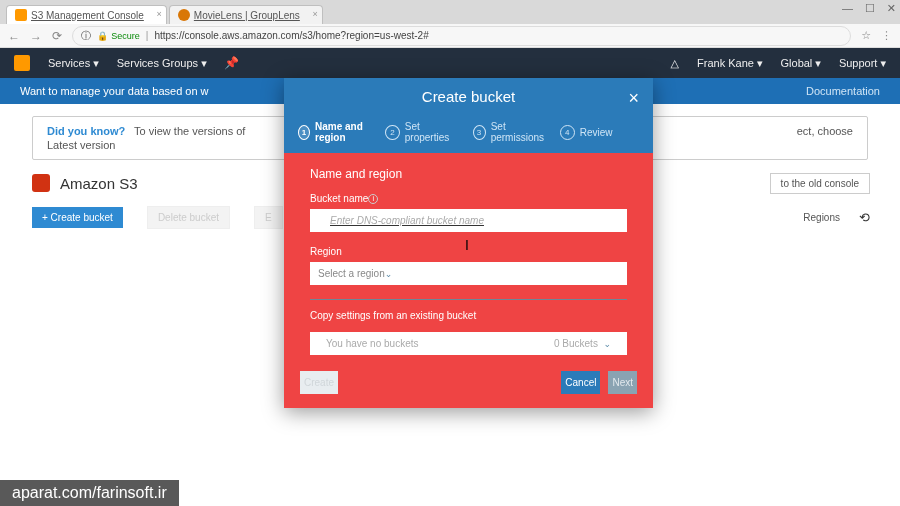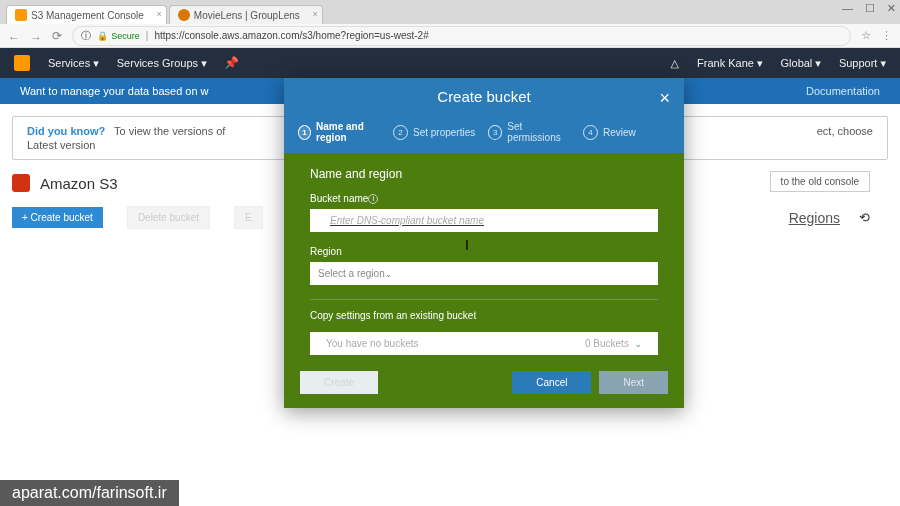--- a/index.html
+++ b/index.html
@@ -1,20 +1,20 @@
 <!DOCTYPE html>
 <html><head>
 <meta charset="utf-8">
 <style>
   * { box-sizing: border-box; margin: 0; padding: 0; font-family: Arial, Helvetica, sans-serif; }
   body { width: 900px; height: 506px; overflow: hidden; background: #fff; position: relative; }
 
   
   .browser-tabs { height: 24px; background: #d9d9d9; display: flex; align-items: flex-end; padding-left: 6px; padding-right: 6px; font-size: 10px; }
-  .tab { background: #f2f2f2; border: 1px solid #bfbfbf; border-bottom: none; border-top-left-radius: 4px; border-top-right-radius: 4px; padding: 3px 22px 3px 8px; margin-right: 2px; position: relative; color: #555; display: flex; align-items: center; gap: 4px; min-width: 150px; }
+  .tab { background: #f2f2f2; border: 1px solid #bfbfbf; border-bottom: none; border-top-left-radius: 4px; border-top-right-radius: 4px; padding: 3px 22px 3px 8px; margin-right: 2px; position: relative; color: #555; display: flex; align-items: center; gap: 4px; min-width: 150px; text-decoration: underline; }
   .tab.active { background: #fff; }
   .tab .favicon { width: 12px; height: 12px; background: #ff9900; border-radius: 2px; flex-shrink:0;}
   .tab.ml .favicon { background: #d97706; border-radius: 50%; }
   .tab-close { position:absolute; right:4px; top:3px; color:#999; font-size:9px;}
   .win-controls { position:absolute; right:4px; top:2px; display:flex; gap:12px; color:#666; font-size:11px;}
   .addr-bar { height: 24px; background: #f7f7f7; border-bottom: 1px solid #ddd; display: flex; align-items: center; padding: 0 8px; gap: 10px; font-size: 10px; color: #555; }
   .addr-bar .nav-btn { color:#888; font-size:12px;}
   .addr-field { flex:1; border:1px solid #ddd; border-radius: 10px; padding: 2px 8px; color:#444; display:flex; align-items:center; gap:6px;}
   .secure { color:#0a8a0a; font-size:9px; display:flex; align-items:center; gap:3px;}
   .addr-icons { display:flex; gap:10px; color:#888; font-size:11px;}
@@ -24,57 +24,57 @@
   .aws-logo { width: 16px; height: 16px; background: #ff9900; border-radius: 2px; }
   .aws-nav .menu { cursor: pointer; }
   .aws-nav .spacer { flex:1; }
   .pin { color:#ccc; font-size:12px;}
 
   
   .promo { background: #1e6fb5; color: #fff; font-size: 11px; padding: 7px 20px; display:flex; justify-content:space-between;}
   .promo-right { color:#cfe5f6;}
 
   
-  .content { padding: 12px 12px; font-size: 11px; color:#555;}
+  .content { padding: 12px 32px; font-size: 11px; color:#555;}
   .info-box { border: 1px solid #ccc; border-radius: 2px; padding: 8px 14px; margin-bottom: 14px; }
   .info-box .dyk { color:#2e8ad2; font-weight:bold; margin-right:6px;}
-  .s3-row { display:flex; align-items:flex-end; gap:10px; margin: 8px 0 14px 0;}
+  .s3-row { display:flex; align-items:center; gap:10px; margin: 8px 0 14px 0;}
   .s3-icon { width:18px; height:18px; background:#d13212; border-radius:3px;}
   .s3-title { font-size: 15px; color:#333;}
   .old-console { position:absolute; right:30px; background:#fff; border:1px solid #ccc; padding:4px 10px; font-size:10px; color:#555;}
   .toolbar { display:flex; gap:24px; align-items:center;}
   .btn-create { background:#2e8ad2; color:#fff; padding:5px 10px; font-size:10px; border:none;}
   .btn-disabled { background:#f3f3f3; color:#ccc; border:1px solid #eee; padding:5px 10px; font-size:10px;}
-  .regions { position:absolute; right:60px; color:#555; font-size:14px;text-decoration:underline;}
+  .regions { position:absolute; right:60px; color:#555; font-size:10px;}
   .refresh { position:absolute; right:30px; font-size:13px; color:#333;}
   .empty-msg { text-align:center; margin-top:110px; font-size:16px; color:#555;}
 
   
-  .modal { position:absolute; left:284px; top:78px; width:400px; background:#4d7c0f; color:#fff; font-size:11px; box-shadow:0 4px 20px rgba(0,0,0,0.4);}
+  .modal { position:absolute; left:284px; top:78px; width:369px; background:#ef4444; color:#fff; font-size:11px; box-shadow:0 4px 20px rgba(0,0,0,0.4);}
   .modal-header { background:#2b7bb9; display:flex; justify-content:center; align-items:center; padding:10px; position:relative; font-size:15px;}
   .modal-close { position:absolute; right:14px; top:10px; color:#fff; font-size:18px; cursor:pointer; font-weight:300;}
   .steps { background:#2b7bb9; display:flex; align-items:center; padding: 6px 14px 10px 14px; gap:8px;}
   .step { display:flex; align-items:center; gap:5px; font-size:10px; color:#cfe5f6; flex:1;}
   .step.active { color:#fff; font-weight:bold;}
   .step .num { width:15px; height:15px; border:1px solid currentColor; border-radius:50%; display:flex; align-items:center; justify-content:center; font-size:8px;}
   .step.active .num { border-color:#fff; background:rgba(255,255,255,0.15);}
   .modal-body { padding: 14px 26px 4px 26px;}
   .section-title { font-size:12px; margin-bottom:12px; }
   .field-label { font-size:10px; margin-bottom:5px; display:flex; align-items:center; gap:0;}
   .info-i { width:10px;height:10px;border:1px solid #ccc;border-radius:50%;display:inline-flex;align-items:center;justify-content:center;font-size:7px;}
   .text-input { width:100%; padding:6px 20px; border:none; font-size:10px; color:#333; font-style:italic; background:#fff;text-decoration:underline;}
   .text-input::placeholder { color:#aaa; font-style:italic;}
   .text-cursor { position:absolute; left:465px; top:237px; color:#000; font-size:14px; z-index:50;}
   .select-box { width:100%; background:#fff; color:#888; padding:6px 8px; font-size:10px; display:flex; justify-content:flex-start; align-items:center;}
   .chev { color:#5b8aa8; font-size:9px;}
   .divider { border:none; border-top:1px solid #6d8797; margin:14px 0 10px 0;}
   .copy-box { width:100%; background:#fff; color:#aaa; padding:6px 16px; font-size:10px; display:flex; justify-content:space-between; align-items:center;}
   .modal-footer { display:flex; padding: 12px 16px 14px 16px; gap:8px;}
   .footer-spacer { flex:1;}
-  .btn-footer { padding:6px 24px; font-size:10px; border:none;}
+  .btn-footer { padding:6px 4px; font-size:10px; border:none;}
   .btn-create-left { background:#e8edf0; color:#d0d6da;}
   .btn-cancel { background:#2b7bb9; color:#fff;}
   .btn-next { background:#8aa3b2; color:#e3e9ed;}
 
   .watermark { position:absolute; left:0; bottom:0; background:rgba(0,0,0,0.65); color:#fff; padding:4px 12px; font-size:16px;}
 </style>
 </head>
 <body>
 
 <div class="browser-tabs">

